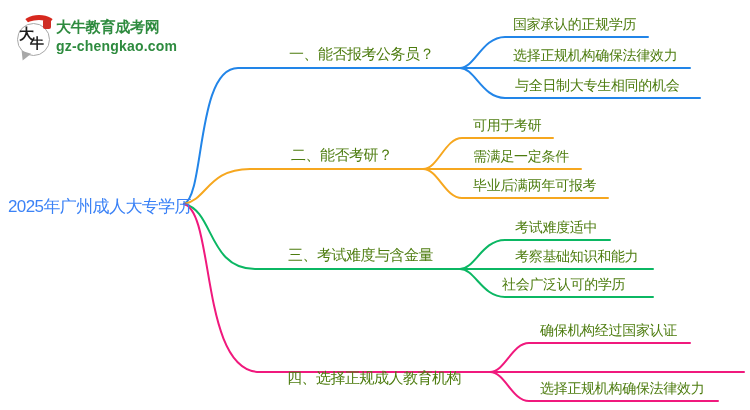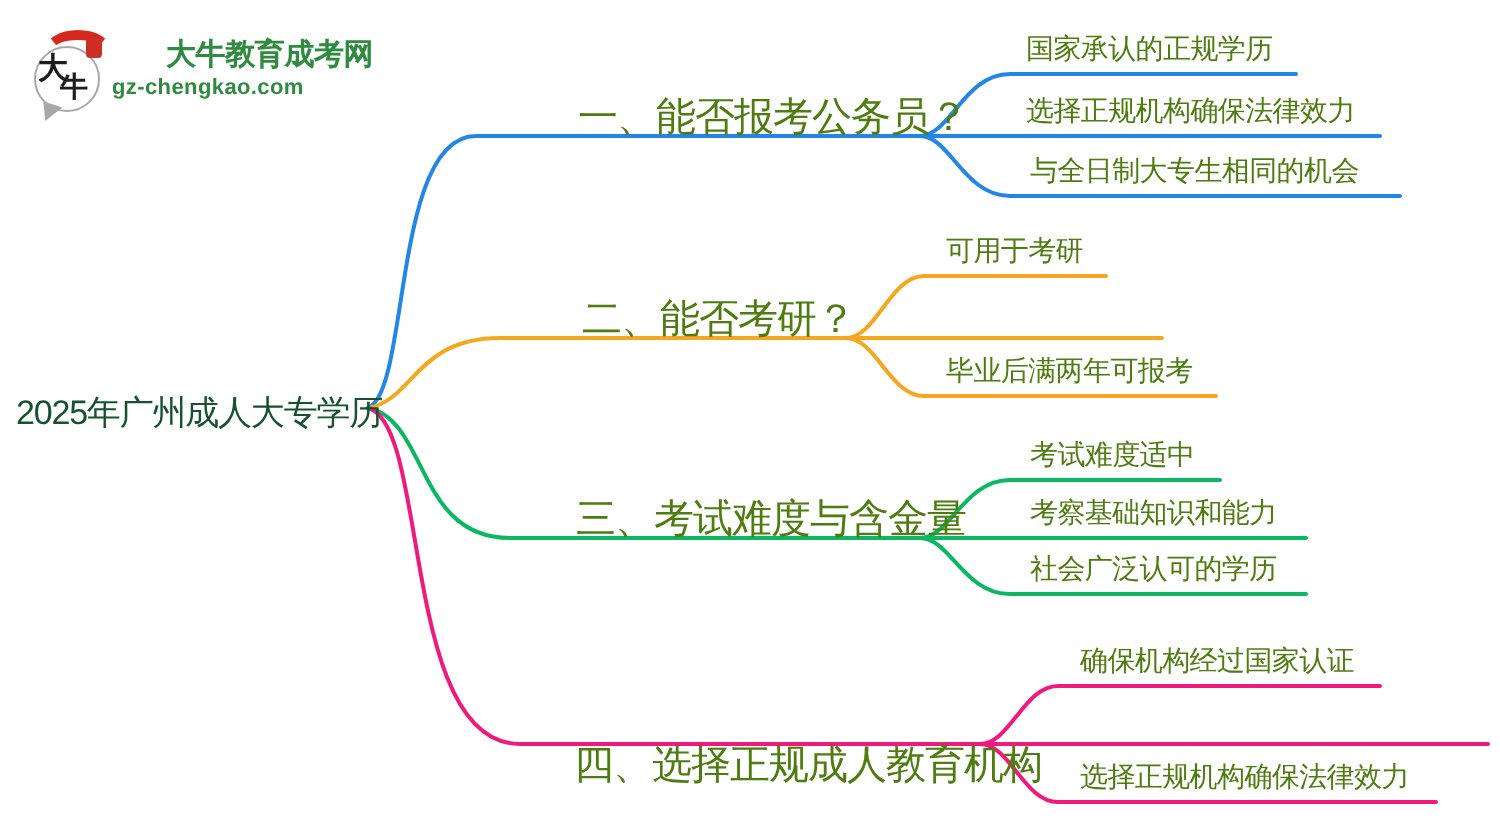--- a/index.html
+++ b/index.html
@@ -5,22 +5,22 @@
   html,body{margin:0;padding:0;background:#fff;}
   .stage{
     position:relative;width:750px;height:410px;background:#ffffff;
     font-family:"Liberation Sans","DejaVu Sans",sans-serif;
     overflow:hidden;
   }
   svg.wires{position:absolute;left:0;top:0;pointer-events:none;}
   .lbl{
     position:absolute;white-space:nowrap;color:#4d7c0f;
   }
-  .root-lbl{font-size:17px;letter-spacing:-0.6px;color:#14532d;}
-  .branch-lbl{font-size:20px;letter-spacing:-0.5px;}
+  .root-lbl{font-size:17px;letter-spacing:-0.6px;color:#3b82f6;}
+  .branch-lbl{font-size:15px;letter-spacing:-0.5px;}
   .sub-lbl{font-size:14px;letter-spacing:-0.3px;}
   
   .logo{position:absolute;left:14px;top:10px;width:210px;height:52px;}
   .bubble{
     position:absolute;left:3px;top:13px;width:31px;height:31px;
     background:#fff;border:1.5px solid #a8a8a8;border-radius:50%;
   }
   .bubble-tail{
     position:absolute;left:6px;top:42px;width:0;height:0;
     border-left:4px solid transparent;border-right:6px solid transparent;
@@ -30,22 +30,22 @@
   .bubble-char-b{position:absolute;left:16px;top:25px;font-size:14px;font-weight:bold;color:#1d1d1d;}
   .logo-arc{
     position:absolute;left:8px;top:5px;width:26px;height:12px;
     border:4px solid transparent;border-top:5px solid #d7281e;
     border-radius:50%;
   }
   .logo-seal{
     position:absolute;left:29px;top:9px;width:8px;height:10px;
     background:#cf2e25;border-radius:2px;
   }
-  .logo-title{position:absolute;left:42px;top:8px;font-size:15px;font-weight:bold;letter-spacing:-0.2px;margin-left:27px;}
-  .logo-url{position:absolute;left:42px;top:28px;font-size:11px;font-weight:bold;letter-spacing:0.2px;}
+  .logo-title{position:absolute;left:42px;top:8px;font-size:15px;font-weight:bold;letter-spacing:-0.2px;}
+  .logo-url{position:absolute;left:42px;top:28px;font-size:14px;font-weight:bold;letter-spacing:0.2px;}
 </style>
 </head>
 <body>
 
 <div class="stage">
 
   <svg class="wires" width="750" height="410" viewBox="0 0 750 410">
 
     <g fill="none" stroke-width="2" stroke-linecap="round" stroke="#2285e8">
       <path d="M184,204 C205,196 196,68 238,68 L460,68"></path>
@@ -89,24 +89,25 @@
 
   <div class="lbl root-lbl" style="left:8px;top:195px;">2025年广州成人大专学历</div>
 
   <div class="lbl branch-lbl" style="left:289px;top:45px;">一、能否报考公务员？</div>
   <div class="lbl sub-lbl" style="left:513px;top:16px;">国家承认的正规学历</div>
   <div class="lbl sub-lbl" style="left:513px;top:47px;">选择正规机构确保法律效力</div>
   <div class="lbl sub-lbl" style="left:515px;top:77px;">与全日制大专生相同的机会</div>
 
   <div class="lbl branch-lbl" style="left:291px;top:146px;">二、能否考研？</div>
   <div class="lbl sub-lbl" style="left:473px;top:117px;">可用于考研</div>
+  <div class="lbl sub-lbl" style="left:473px;top:148px;">需满足一定条件</div>
   <div class="lbl sub-lbl" style="left:473px;top:177px;font-family:Liberation Mono, monospace;">毕业后满两年可报考</div>
 
   <div class="lbl branch-lbl" style="left:288px;top:246px;">三、考试难度与含金量</div>
   <div class="lbl sub-lbl" style="left:515px;top:248px;">考察基础知识和能力</div>
   <div class="lbl sub-lbl" style="left:515px;top:219px;">考试难度适中</div>
-  <div class="lbl sub-lbl" style="left:515px;top:276px;font-family:Liberation Serif, serif;">社会广泛认可的学历</div>
+  <div class="lbl sub-lbl" style="left:502px;top:276px;font-family:Liberation Serif, serif;">社会广泛认可的学历</div>
 
   <div class="lbl branch-lbl" style="left:287px;top:349px;margin-top:20px;">四、选择正规成人教育机构</div>
   <div class="lbl sub-lbl" style="left:540px;top:322px;">确保机构经过国家认证</div>
   <div class="lbl sub-lbl" style="left:540px;top:380px;text-align:center;">选择正规机构确保法律效力</div>
 
 </div>
 
 </body></html>

